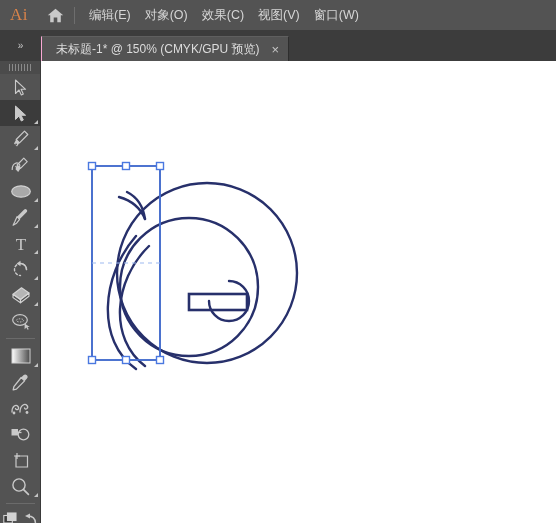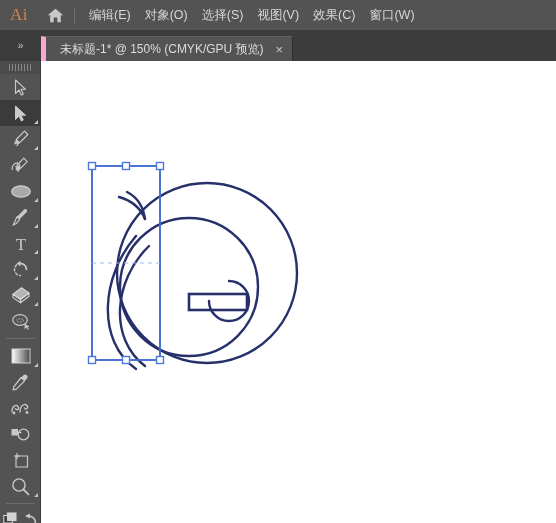--- a/index.html
+++ b/index.html
@@ -55,21 +55,21 @@
     display: flex; align-items: center; justify-content: center;
     background: #3c3c3c;
     color: #c9c9c9; font-size: 10px;
   }
   #doc-tab {
     height: 25px;
     background: #535353;
     display: flex; align-items: center;
     padding: 0 4px 0 14px;
     border-top: 1px solid #5f5f5f;
-    border-left: 5px solid #f9a8d4;
+    border-left: 1px solid #f9a8d4;
     border-right: 1px solid #2e2e2e;
   }
   #doc-tab-title {
     color: #dcdcdc; font-size: 12px; white-space: nowrap;
   }
   #doc-tab-close {
     color: #c6c6c6; font-size: 13px;
     margin-left: 12px; margin-right: 5px;
     line-height: 1;
   }
@@ -140,23 +140,22 @@
     <div id="home-btn">
       <svg width="17" height="15" viewBox="0 0 17 15" aria-hidden="true">
         <path d="M8.5 0.8 L16.2 7.2 L13.8 7.2 L13.8 14.2 L10.3 14.2
                  L10.3 9.6 L6.7 9.6 L6.7 14.2 L3.2 14.2 L3.2 7.2
                  L0.8 7.2 Z" fill="#c9c9c9"></path>
       </svg>
     </div>
     <div id="menu-sep"></div>
     <div class="menu-item">编辑(E)</div>
     <div class="menu-item">对象(O)</div>
-    <div class="menu-item">选择(S)</div>
+    <div class="menu-item">效果(C)</div>
     <div class="menu-item">视图(V)</div>
-    <div class="menu-item">效果(C)</div>
     <div class="menu-item">窗口(W)</div>
   </div>
 
   <div id="tabbar">
     <div id="panel-expand">»</div>
     <div id="doc-tab">
       <span id="doc-tab-title">未标题-1* @ 150% (CMYK/GPU 预览)</span>
       <span id="doc-tab-close">×</span>
     </div>
   </div>

